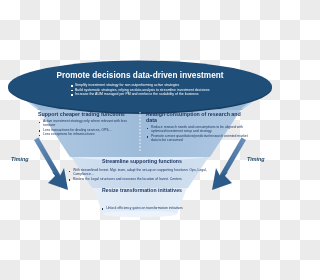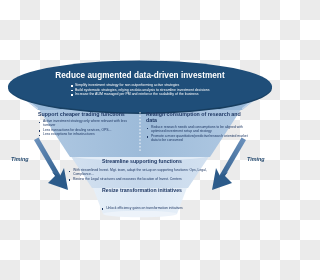--- a/index.html
+++ b/index.html
@@ -227,21 +227,21 @@
     </g>
 
     <g>
       <path d="M 246,140 L 241.5,137.5 L 218,178 L 222,181 Z" fill="url(#arrowGradR)"></path>
       <path d="M 223,174 L 212,190 L 232,183 Z" fill="#2C5B8A"></path>
       <path d="M 228,172 L 212,190 L 216,168 L 220,176 Z" fill="#2C5B8A"></path>
     </g>
   </svg>
 
   <div class="block" id="top-block">
-    <div class="block-title">Reduce augmented data-driven investment</div>
+    <div class="block-title">Promote decisions data-driven investment</div>
     <ul class="bullets">
       <li>Simplify investment strategy for non outperforming active strategies</li>
       <li>Build systematic strategies, relying on data analysis to streamline investment decisions</li>
       <li>Increase the AUM managed per PM and reinforce the scalability of the business</li>
     </ul>
   </div>
 
   <div class="block" id="left-block">
     <div class="block-title">Support cheaper trading functions</div>
     <ul class="bullets">

